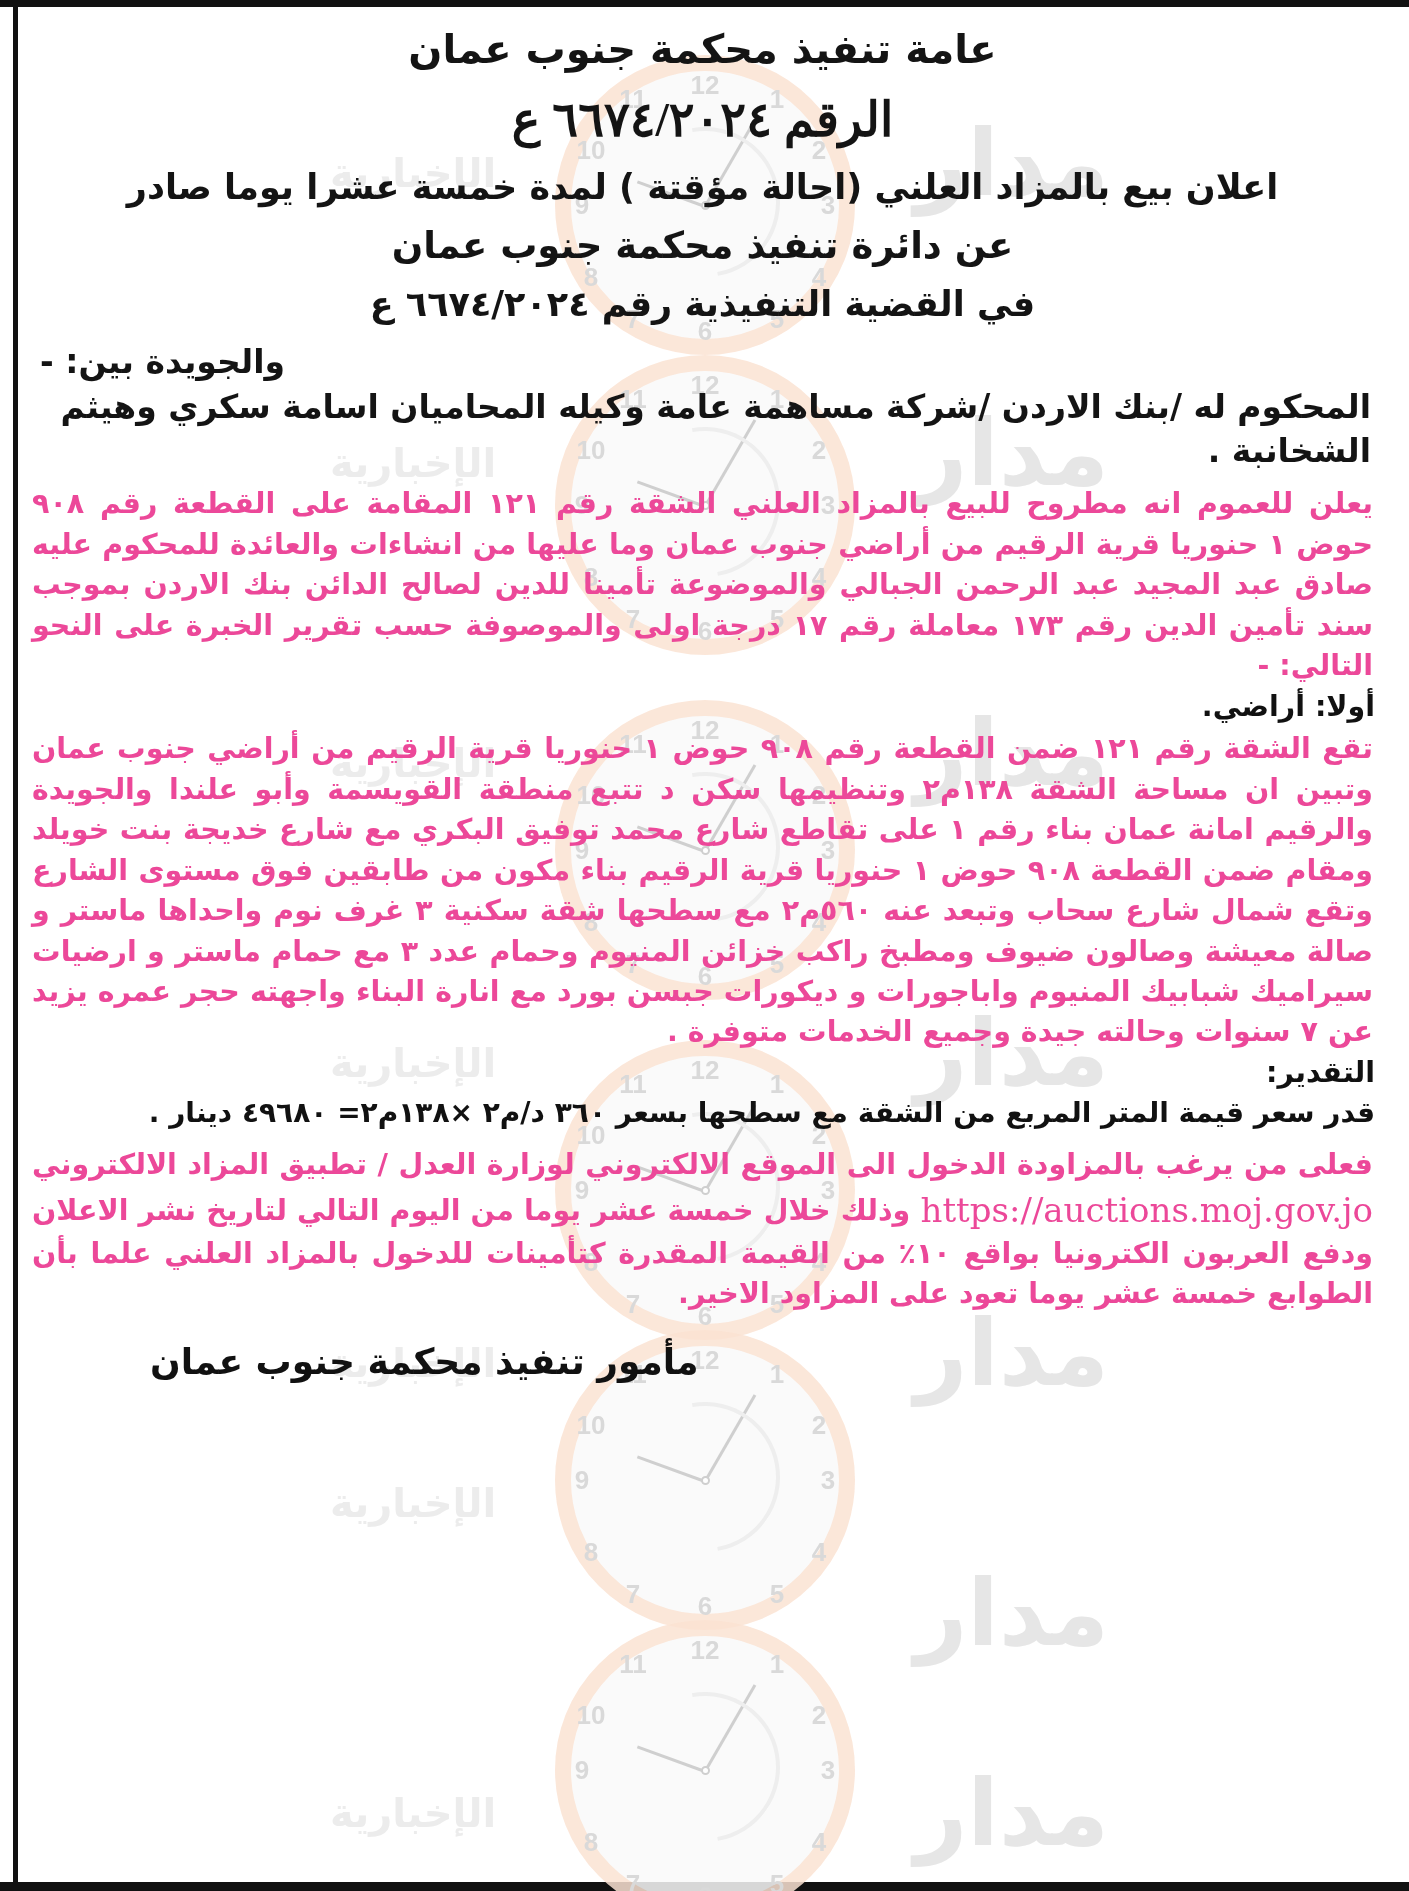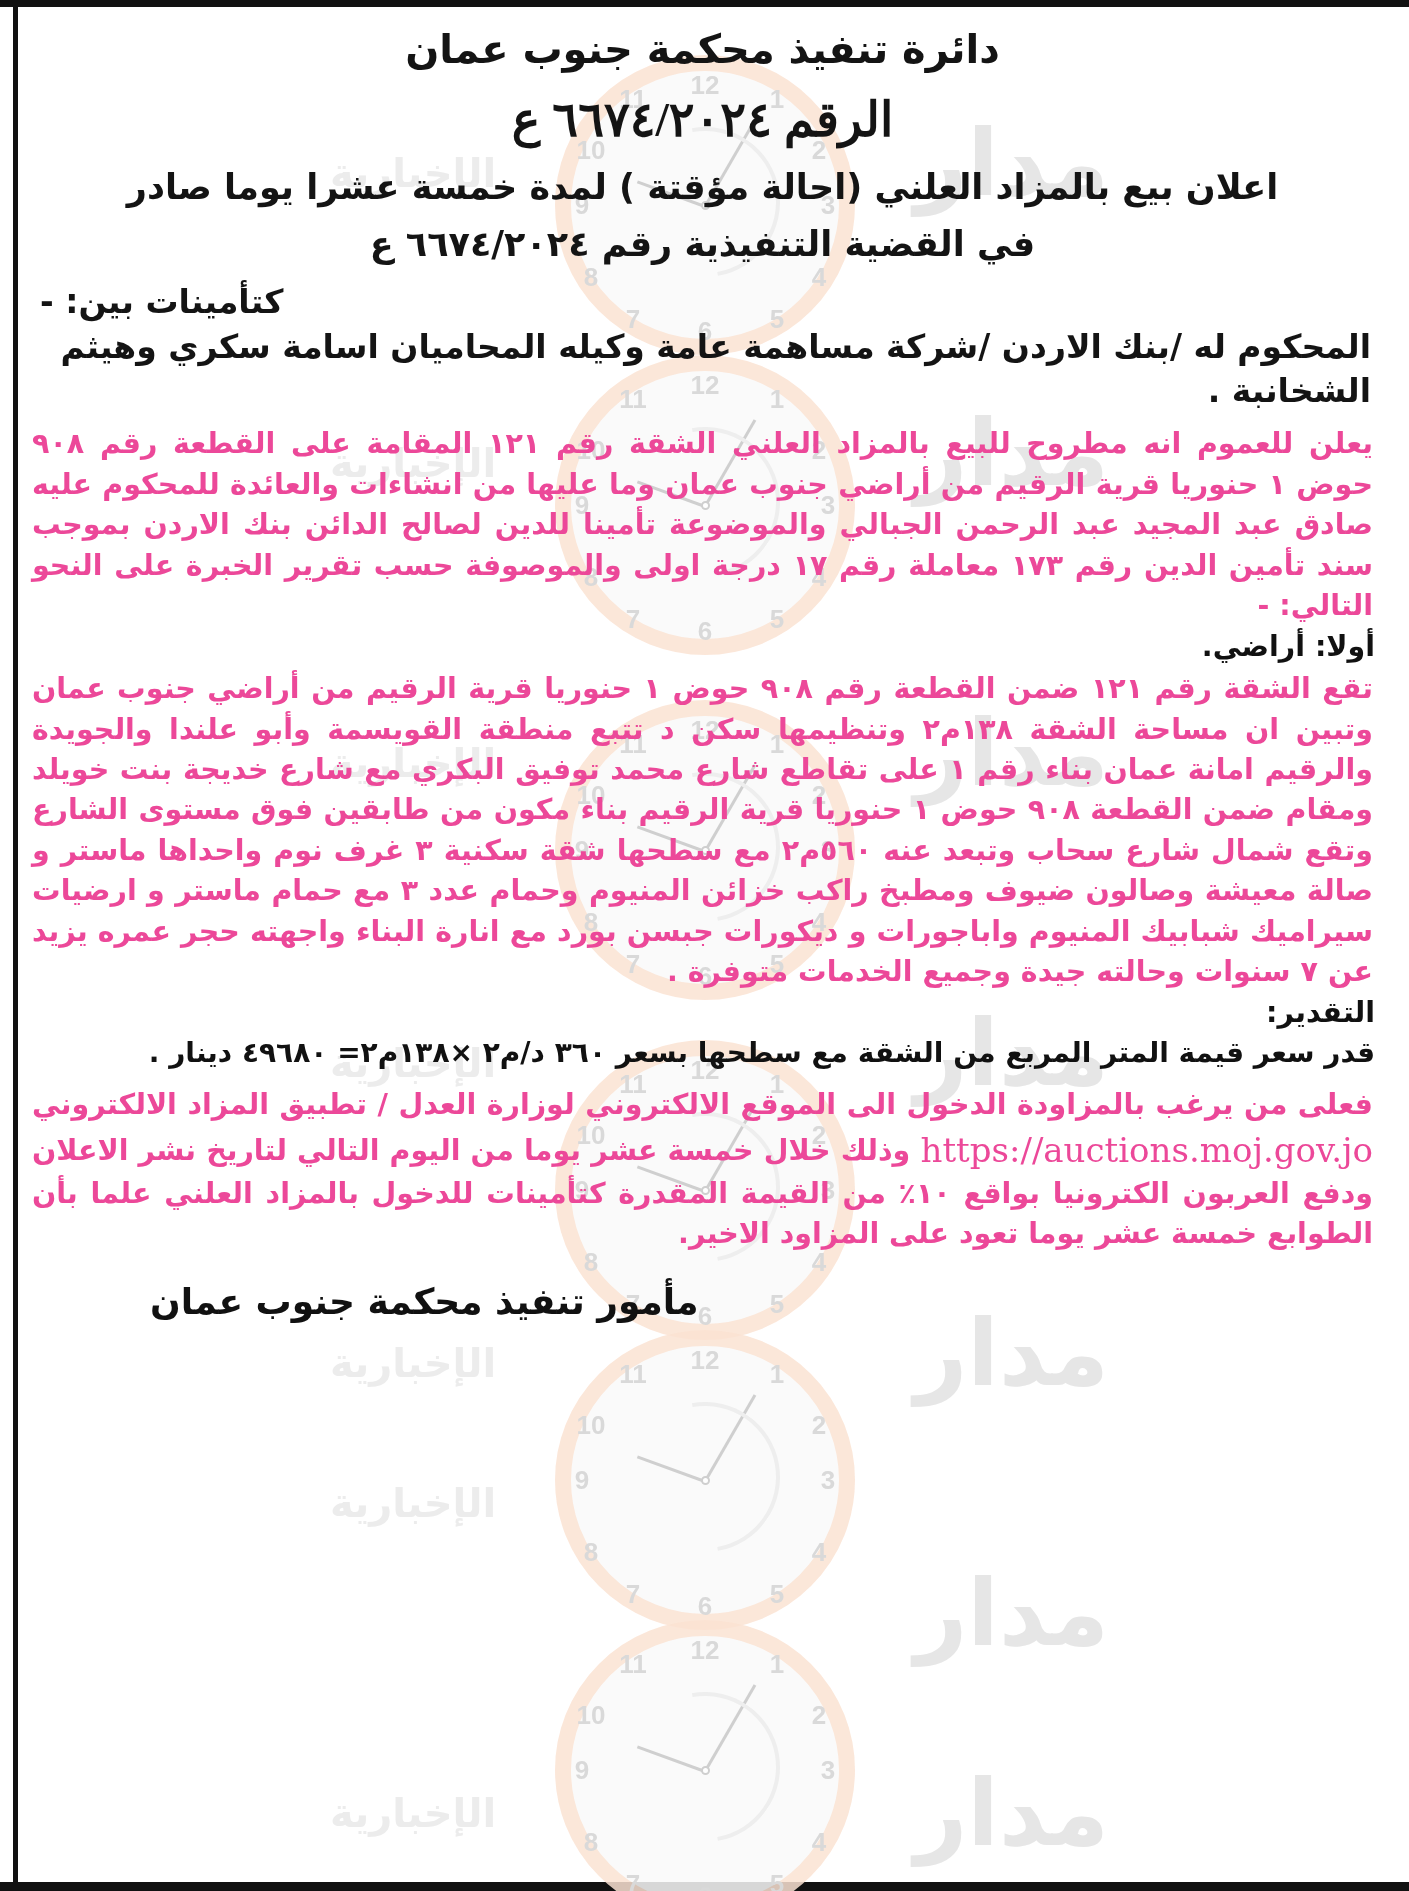--- a/index.html
+++ b/index.html
@@ -341,27 +341,28 @@
       <div class="num" style="left:26%; top:88%;">7</div>
       <div class="num" style="left:12%; top:74%;">8</div>
       <div class="num" style="left:9%; top:50%;">9</div>
       <div class="num" style="left:12%; top:95px;">10</div>
       <div class="num" style="left:26%; top:44px;">11</div>
     </div>
   </div>
 
   <div class="content">
 
-    <h1 class="hdr hdr-1">دائرة تنفيذ محكمة جنوب عمان</h1>
+    <h1 class="hdr hdr-1">عامة تنفيذ محكمة جنوب عمان</h1>
     <div class="hdr hdr-2">الرقم ٦٦٧٤/٢٠٢٤ ع</div>
     <div class="hdr hdr-3">اعلان بيع بالمزاد العلني (احالة مؤقتة ) لمدة خمسة عشرا يوما صادر</div>
+    <div class="hdr hdr-4">عن دائرة تنفيذ محكمة جنوب عمان</div>
     <div class="hdr hdr-5">في القضية التنفيذية رقم ٦٦٧٤/٢٠٢٤ ع</div>
 
     <div class="party-block">
-      <div class="party-line party-intro">كتأمينات بين: -</div>
+      <div class="party-line party-intro">والجويدة بين: -</div>
       <div class="party-line">المحكوم له /بنك الاردن /شركة مساهمة عامة وكيله المحاميان اسامة سكري وهيثم الشخانبة .</div>
     </div>
 
     <p class="body-para">يعلن للعموم انه مطروح للبيع بالمزاد العلني الشقة رقم ١٢١ المقامة على القطعة رقم ٩٠٨ حوض ١ حنوريا قرية الرقيم من أراضي جنوب عمان وما عليها من انشاءات والعائدة للمحكوم عليه صادق عبد المجيد عبد الرحمن الجبالي والموضوعة تأمينا للدين لصالح الدائن بنك الاردن بموجب سند تأمين الدين رقم ١٧٣ معاملة رقم ١٧ درجة اولى والموصوفة حسب تقرير الخبرة على النحو التالي: -</p>
 
     <div class="lbl-line">أولا: أراضي.</div>
 
     <p class="body-para tight">تقع الشقة رقم ١٢١ ضمن القطعة رقم ٩٠٨ حوض ١ حنوريا قرية الرقيم من أراضي جنوب عمان وتبين ان مساحة الشقة ١٣٨م٢ وتنظيمها سكن د تتبع منطقة القويسمة وأبو علندا والجويدة والرقيم امانة عمان بناء رقم ١ على تقاطع شارع محمد توفيق البكري مع شارع خديجة بنت خويلد ومقام ضمن القطعة ٩٠٨ حوض ١ حنوريا قرية الرقيم بناء مكون من طابقين فوق مستوى الشارع وتقع شمال شارع سحاب وتبعد عنه ٥٦٠م٢ مع سطحها شقة سكنية ٣ غرف نوم واحداها ماستر و صالة معيشة وصالون ضيوف ومطبخ راكب خزائن المنيوم وحمام عدد ٣ مع حمام ماستر و ارضيات سيراميك شبابيك المنيوم واباجورات و ديكورات جبسن بورد مع انارة البناء واجهته حجر عمره يزيد عن ٧ سنوات وحالته جيدة وجميع الخدمات متوفرة .</p>
 
     <div class="lbl-line">التقدير:</div>

